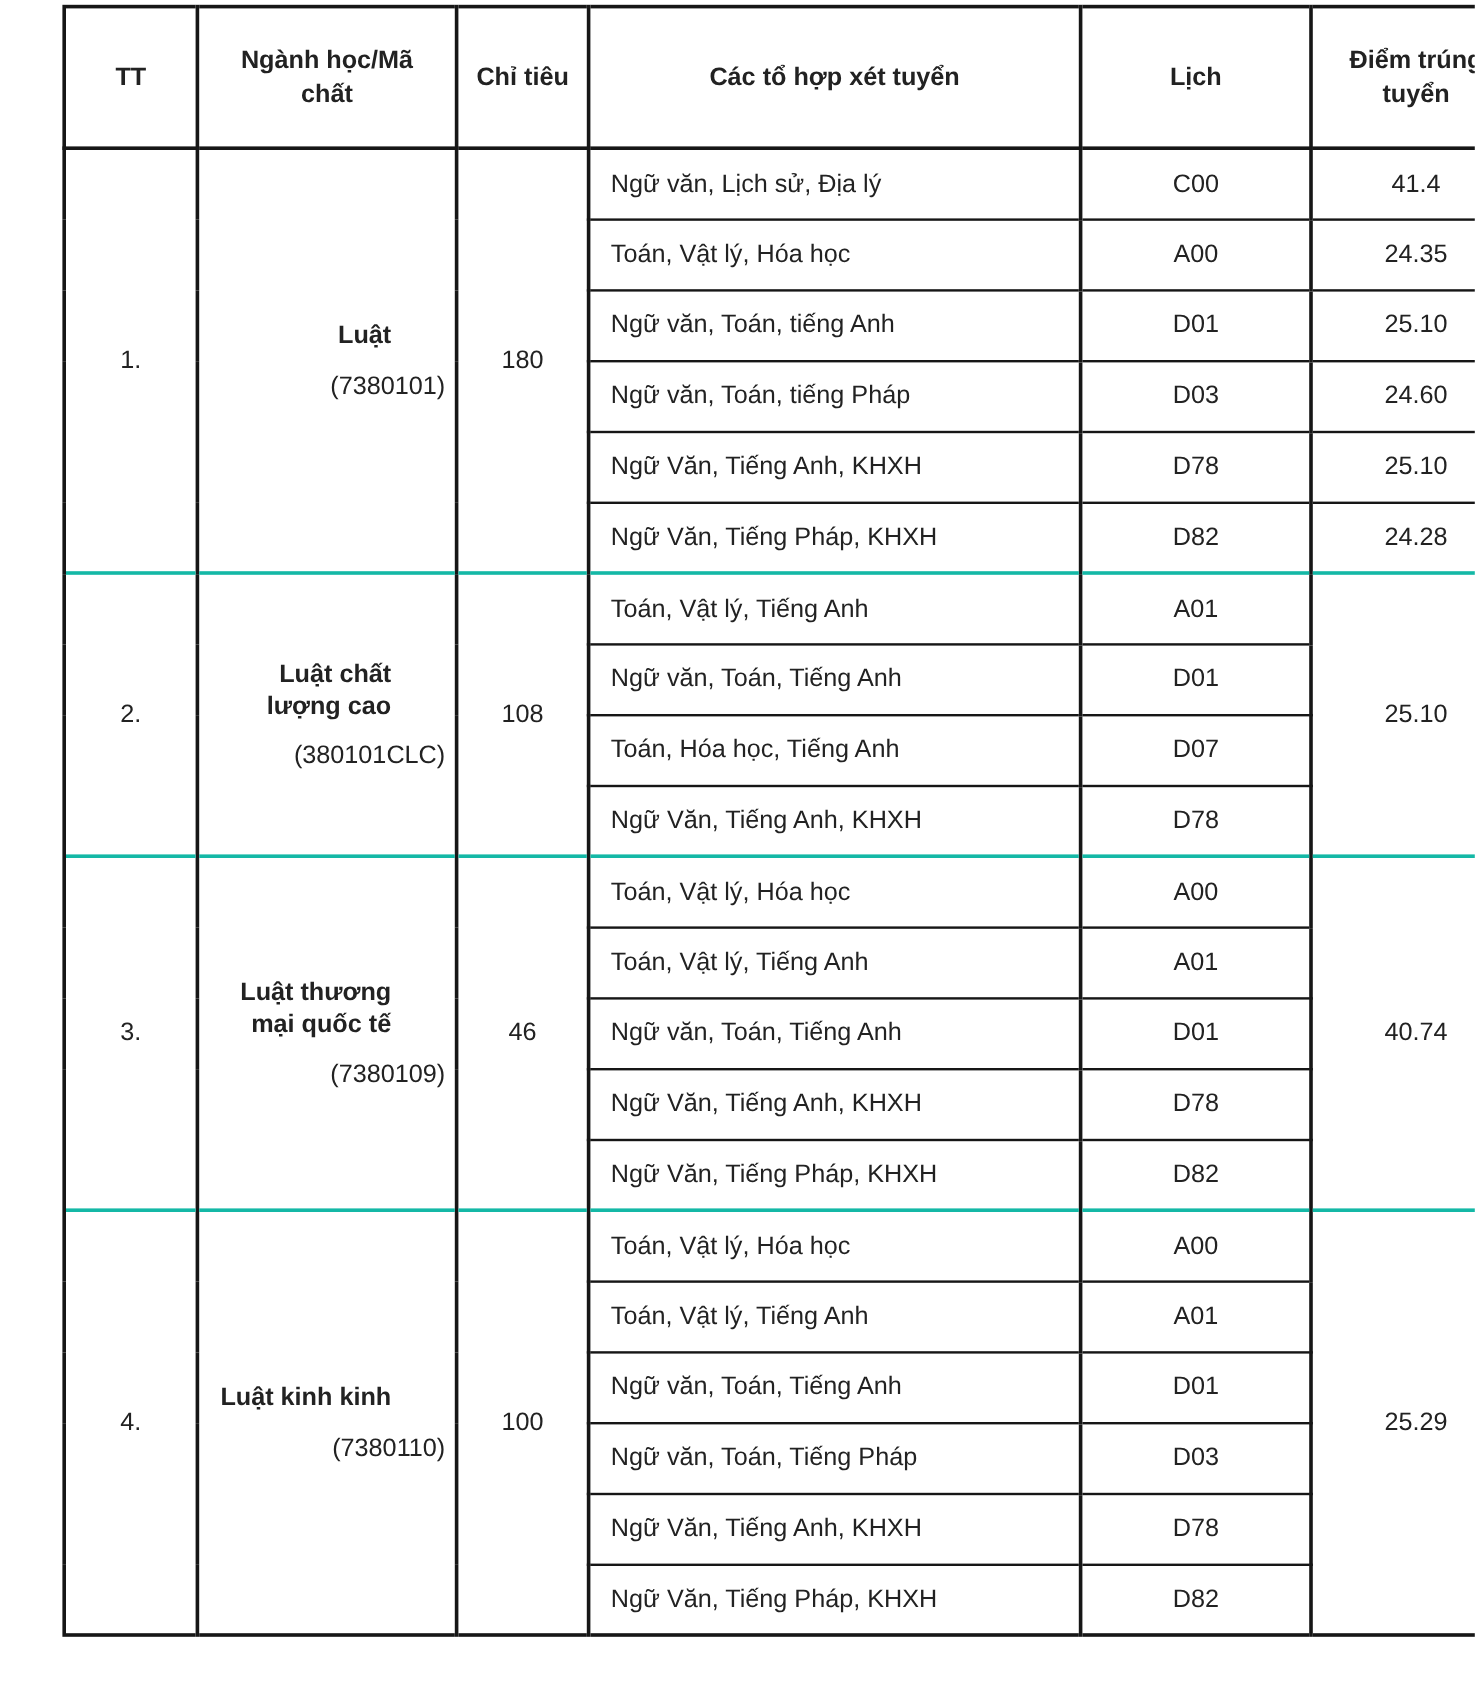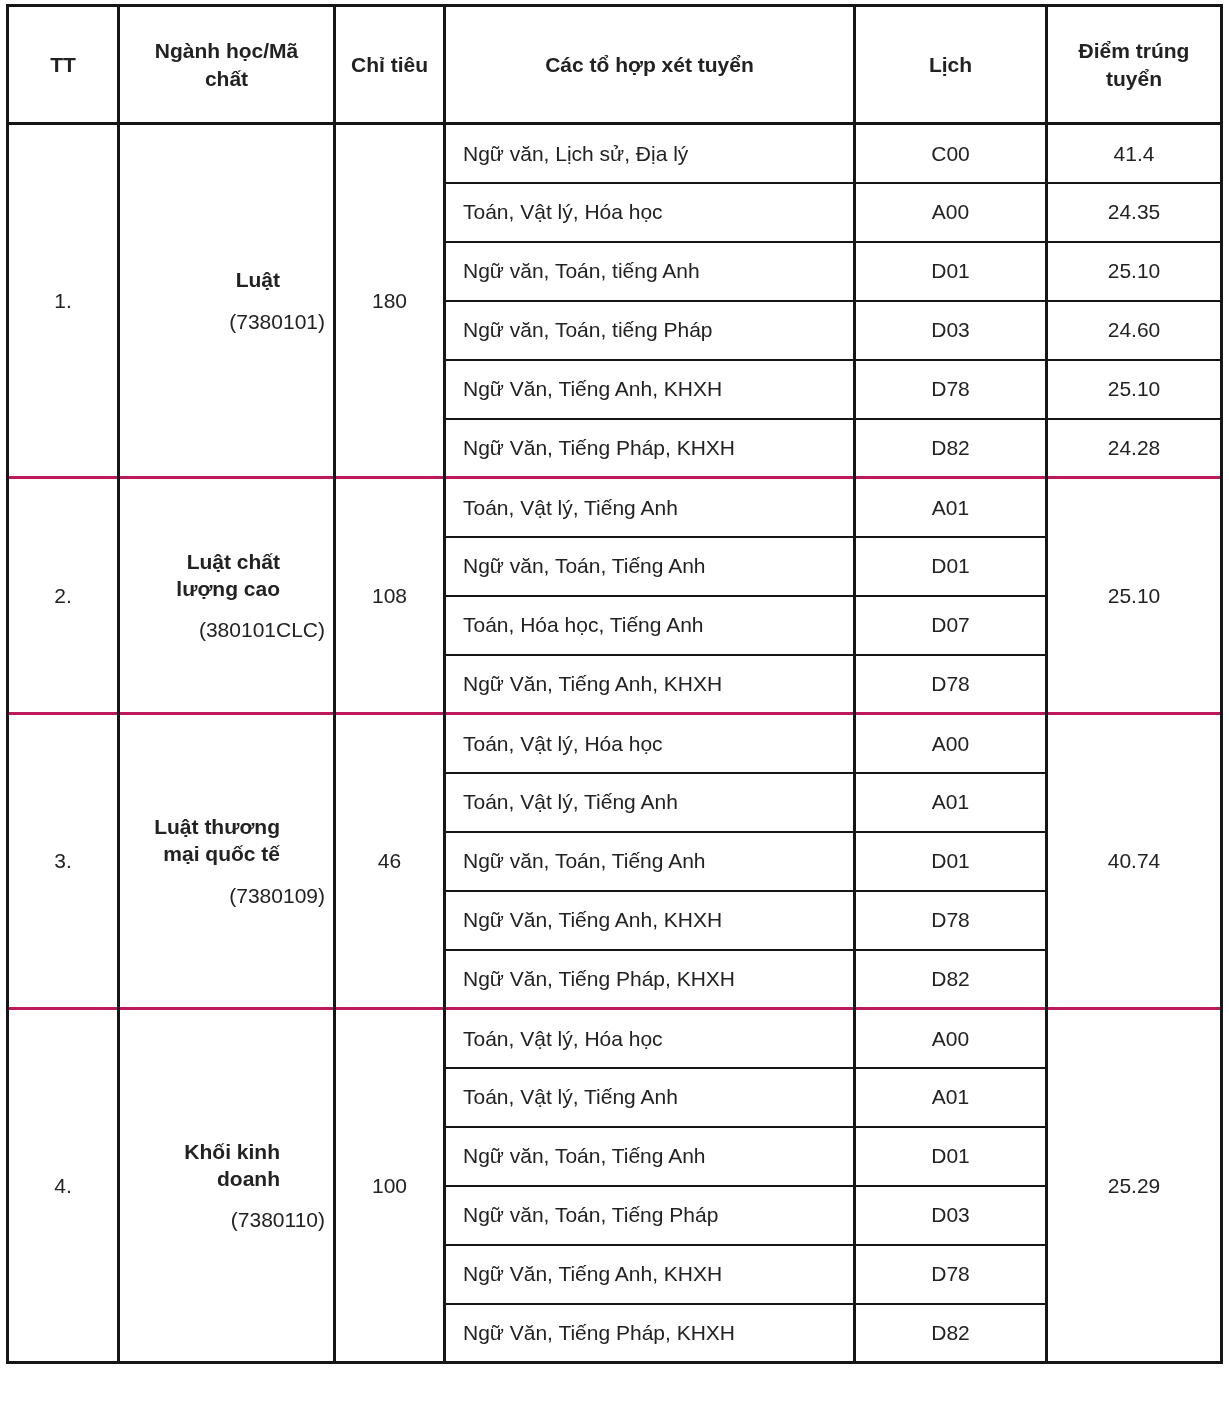--- a/index.html
+++ b/index.html
@@ -8,20 +8,21 @@
     background: #ffffff;
   }
   body {
     width: 1229px;
     height: 1410px;
     font-family: "Liberation Sans", sans-serif;
     color: #222222;
   }
   .sheet {
     padding: 4px 0 16px 6px;
+    margin-left: 46px;
   }
   table.admission {
     border-collapse: collapse;
     table-layout: fixed;
     width: 1214px;
     border: 3px solid #161616;
     background: #ffffff;
   }
   th, td {
     border-top: 2px solid #161616;
@@ -45,21 +46,21 @@
   thead th:nth-child(2) { padding: 0 24px; }
   thead th:nth-child(6) { padding: 0 20px; }
   tbody tr { height: 59px; }
   tbody td {
     font-size: 21px;
     font-weight: normal;
     text-align: center;
     vertical-align: middle;
     line-height: 1.3;
   }
-  tr.section-start > td { border-top: 3px solid #be185d; }
+  tr.section-start > td { border-top: 3px solid #14b8a6; }
   td.combo-cell {
     text-align: left;
     padding-left: 17px;
     padding-right: 6px;
   }
   td.major-cell {
     text-align: right;
     padding: 10px 8px 10px 15px;
   }
   .major-name {
@@ -178,21 +179,21 @@
           <td class="combo-cell">Ngữ Văn, Tiếng Anh, KHXH</td>
           <td class="block-cell">D78</td>
         </tr>
         <tr>
           <td class="combo-cell">Ngữ Văn, Tiếng Pháp, KHXH</td>
           <td class="block-cell">D82</td>
         </tr>
         <tr class="section-start">
           <td class="tt-cell" rowspan="6">4.</td>
           <td class="major-cell" rowspan="6">
-            <div class="major-name">Khối kinh doanh</div>
+            <div class="major-name">Luật kinh kinh</div>
             <div class="major-code">(7380110)</div>
           </td>
           <td class="quota-cell" rowspan="6">100</td>
           <td class="combo-cell">Toán, Vật lý, Hóa học</td>
           <td class="block-cell">A00</td>
           <td class="score-cell" rowspan="6">25.29</td>
         </tr>
         <tr>
           <td class="combo-cell">Toán, Vật lý, Tiếng Anh</td>
           <td class="block-cell">A01</td>

